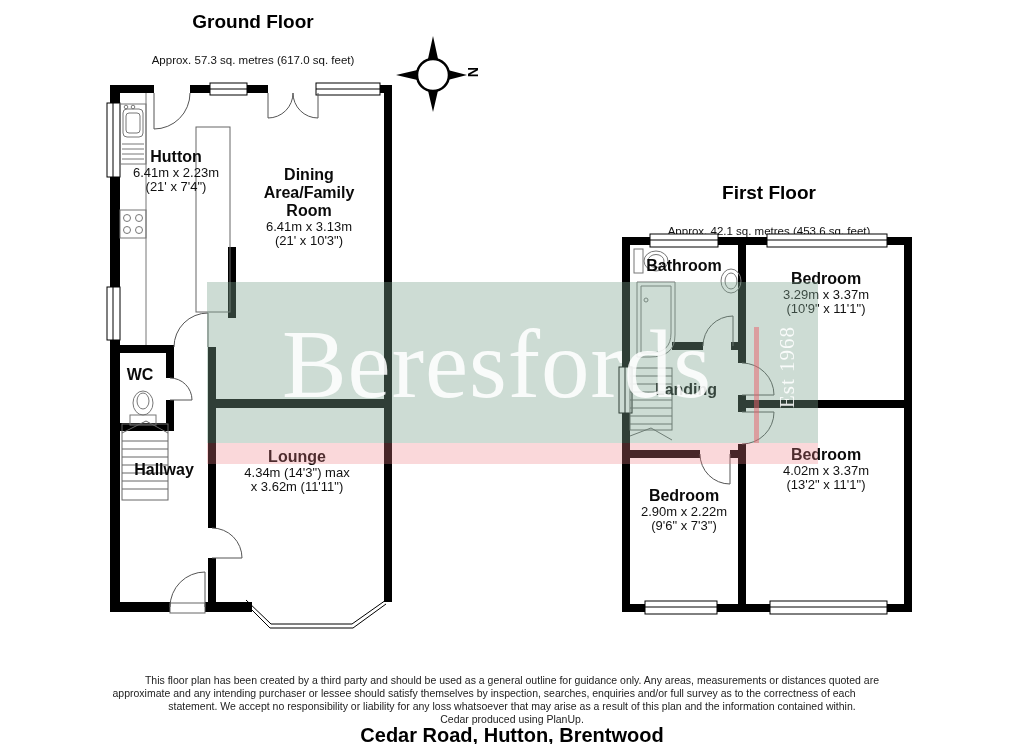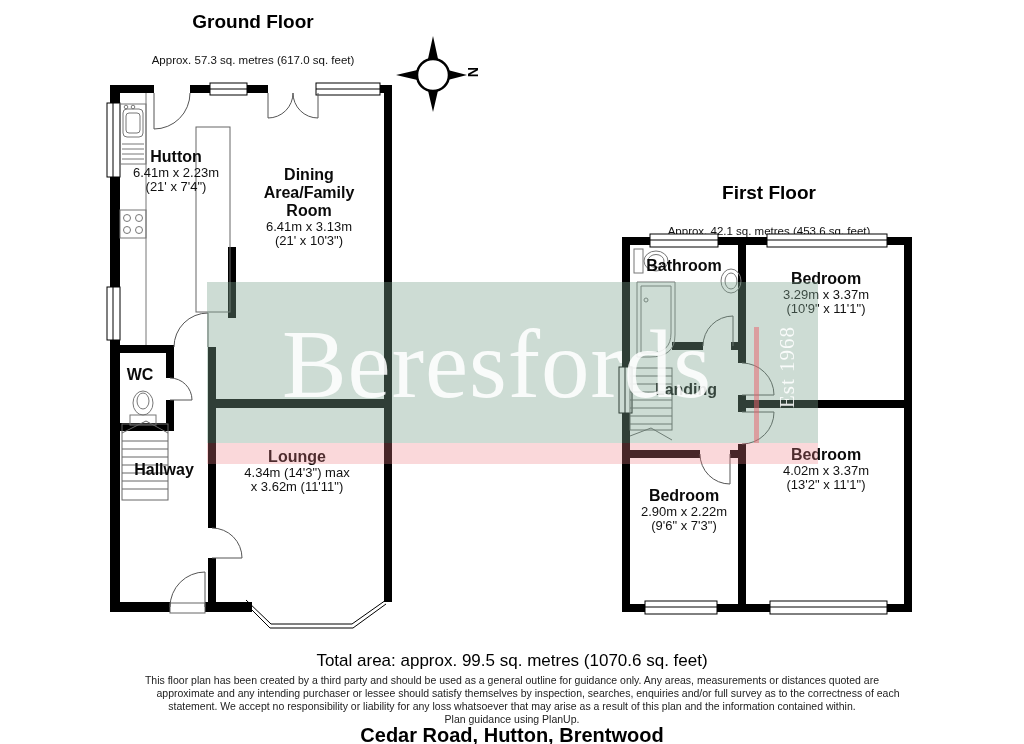--- a/index.html
+++ b/index.html
@@ -291,20 +291,19 @@
 
     <span class="abs compass-n" style="left:468px;top:64px">N</span>
   </div>
 
   <div class="abs wm-green" style="left:207px;top:282px;width:611px;height:161px"></div>
   <div class="abs wm-pink" style="left:207px;top:443px;width:611px;height:21px"></div>
   <div class="abs wm-redbar" style="left:754px;top:327px;width:5px;height:116px"></div>
   <div class="abs ctr wm-brand" style="left:497px;top:316px">Beresfords</div>
   <div class="abs wm-est" style="left:740px;top:356px;width:92px;height:22px">Est 1968</div>
 
-  <div class="abs ctr total-area" style="left:512px;top:651px">Total area: approx. 99.5 sq. metres (1070.6 sq. feet)</div>
   <div class="abs ctr disc" style="left:512px;top:674px">This floor plan has been created by a third party and should be used as a general outline for guidance only. Any areas, measurements or distances quoted are</div>
-  <div class="abs ctr disc" style="left:528px;top:687px">approximate and any intending purchaser or lessee should satisfy themselves by inspection, searches, enquiries and/or full survey as to the correctness of each</div>
+  <div class="abs ctr disc" style="left:484px;top:687px">approximate and any intending purchaser or lessee should satisfy themselves by inspection, searches, enquiries and/or full survey as to the correctness of each</div>
   <div class="abs ctr disc" style="left:512px;top:700px">statement. We accept no responsibility or liability for any loss whatsoever that may arise as a result of this plan and the information contained within.</div>
-  <div class="abs ctr disc" style="left:512px;top:713px">Plan guidance using PlanUp.</div>
+  <div class="abs ctr disc" style="left:512px;top:713px">Cedar produced using PlanUp.</div>
   <div class="abs ctr address" style="left:512px;top:724px">Cedar Road, Hutton, Brentwood</div>
 
 </div>
 
 </body></html>

